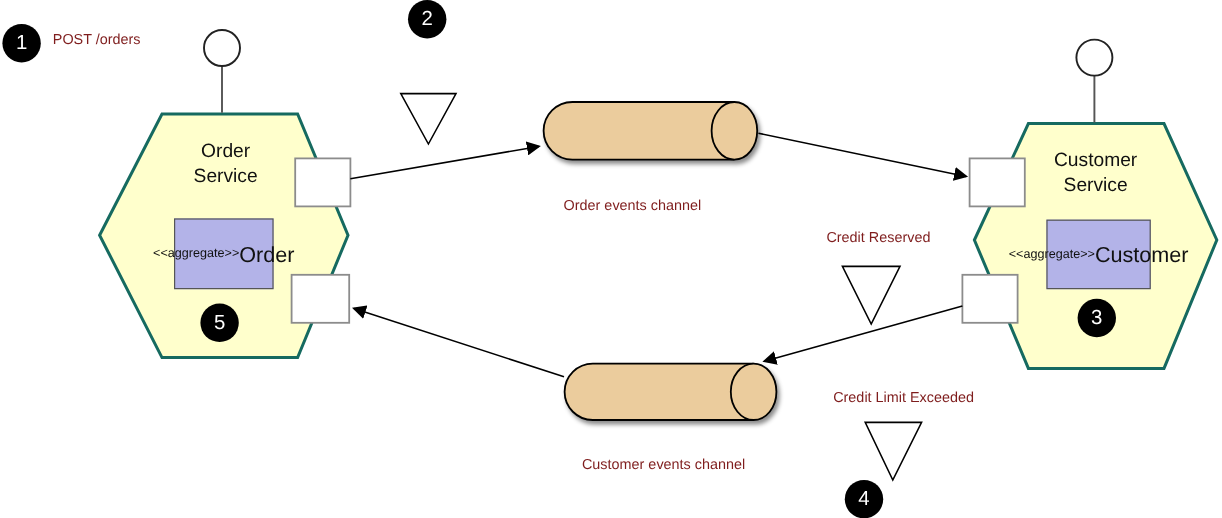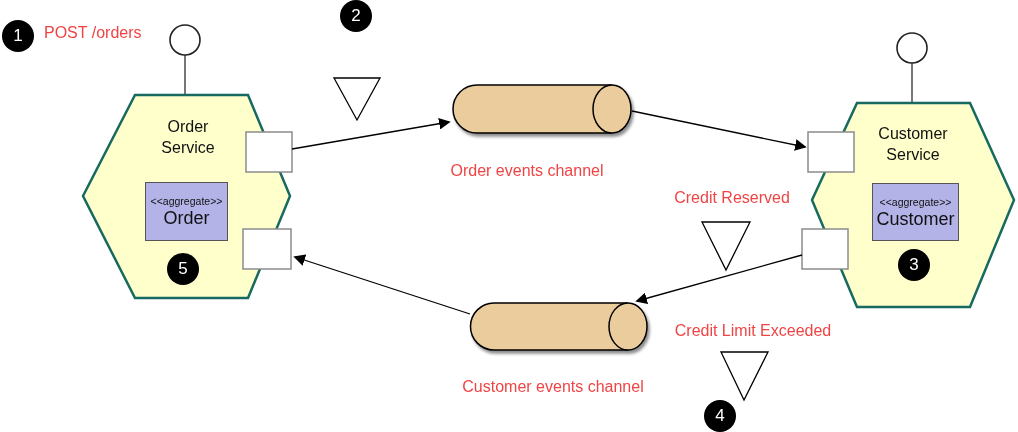--- a/index.html
+++ b/index.html
@@ -1,34 +1,34 @@
 <!DOCTYPE html>
 <html><head>
 <meta charset="utf-8">
 <style>
   html,body{margin:0;padding:0;background:#ffffff;}
   .stage{
     position:relative;width:1018px;height:432px;background:#ffffff;overflow:hidden;
     font-family:"Liberation Sans",sans-serif;color:#111;
   }
   .stage svg{position:absolute;left:0;top:0;}
-  .lbl{position:absolute;font-size:16px;line-height:18px;white-space:nowrap;color:#ef4444;}
+  .lbl{position:absolute;font-size:12px;line-height:18px;white-space:nowrap;color:#7f1d1d;}
   .lbl.center{transform:translateX(-50%);}
   .service-name{
     position:absolute;font-size:16px;line-height:21px;text-align:center;
     white-space:pre-line;transform:translateX(-50%);color:#111;
   }
   .badge{
     position:absolute;width:32px;height:32px;border-radius:50%;background:#000;
     color:#fff;display:flex;align-items:center;justify-content:center;
     font-size:17px;font-weight:400;
   }
   .aggregate{
     position:absolute;background:#b3b3e8;border:1px solid #555;
-    display:flex;flex-direction:column;align-items:center;justify-content:center;
+    display:flex;flex-direction:row;align-items:center;justify-content:center;
     text-align:center;box-sizing:border-box;
   }
   .aggregate .stereotype{font-size:10.5px;line-height:13px;color:#111;}
   .aggregate .agg-name{font-size:18px;line-height:20px;color:#111;}
   
   .hex{fill:#ffffcc;stroke:#166a60;stroke-width:2.5;}
   .port{fill:#ffffff;stroke:#8c8c8c;stroke-width:1.5;}
   .cyl{fill:#ebcc9d;stroke:#000;stroke-width:1.5;}
   .flow{stroke:#000;stroke-width:1.3;fill:none;}
   .event-tri{fill:#ffffff;stroke:#000;stroke-width:1.3;}

